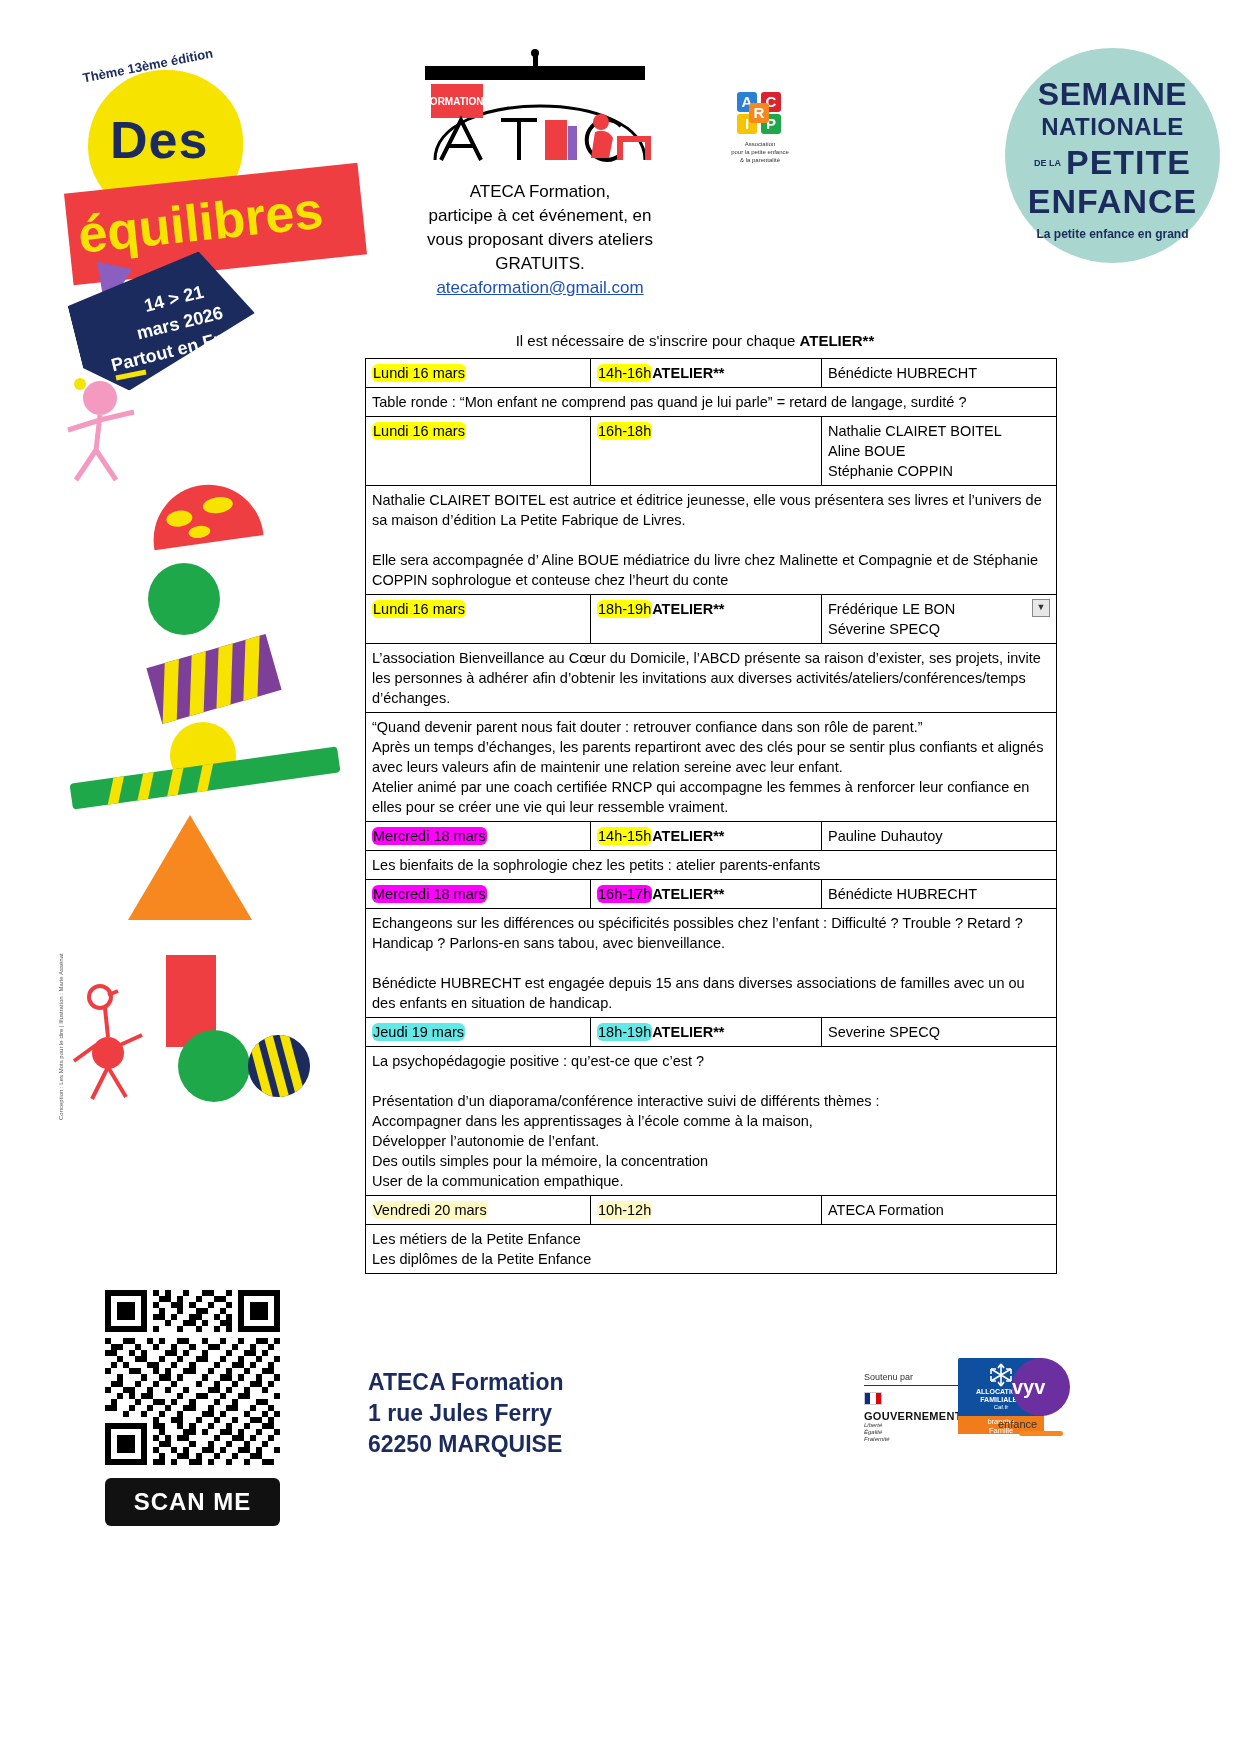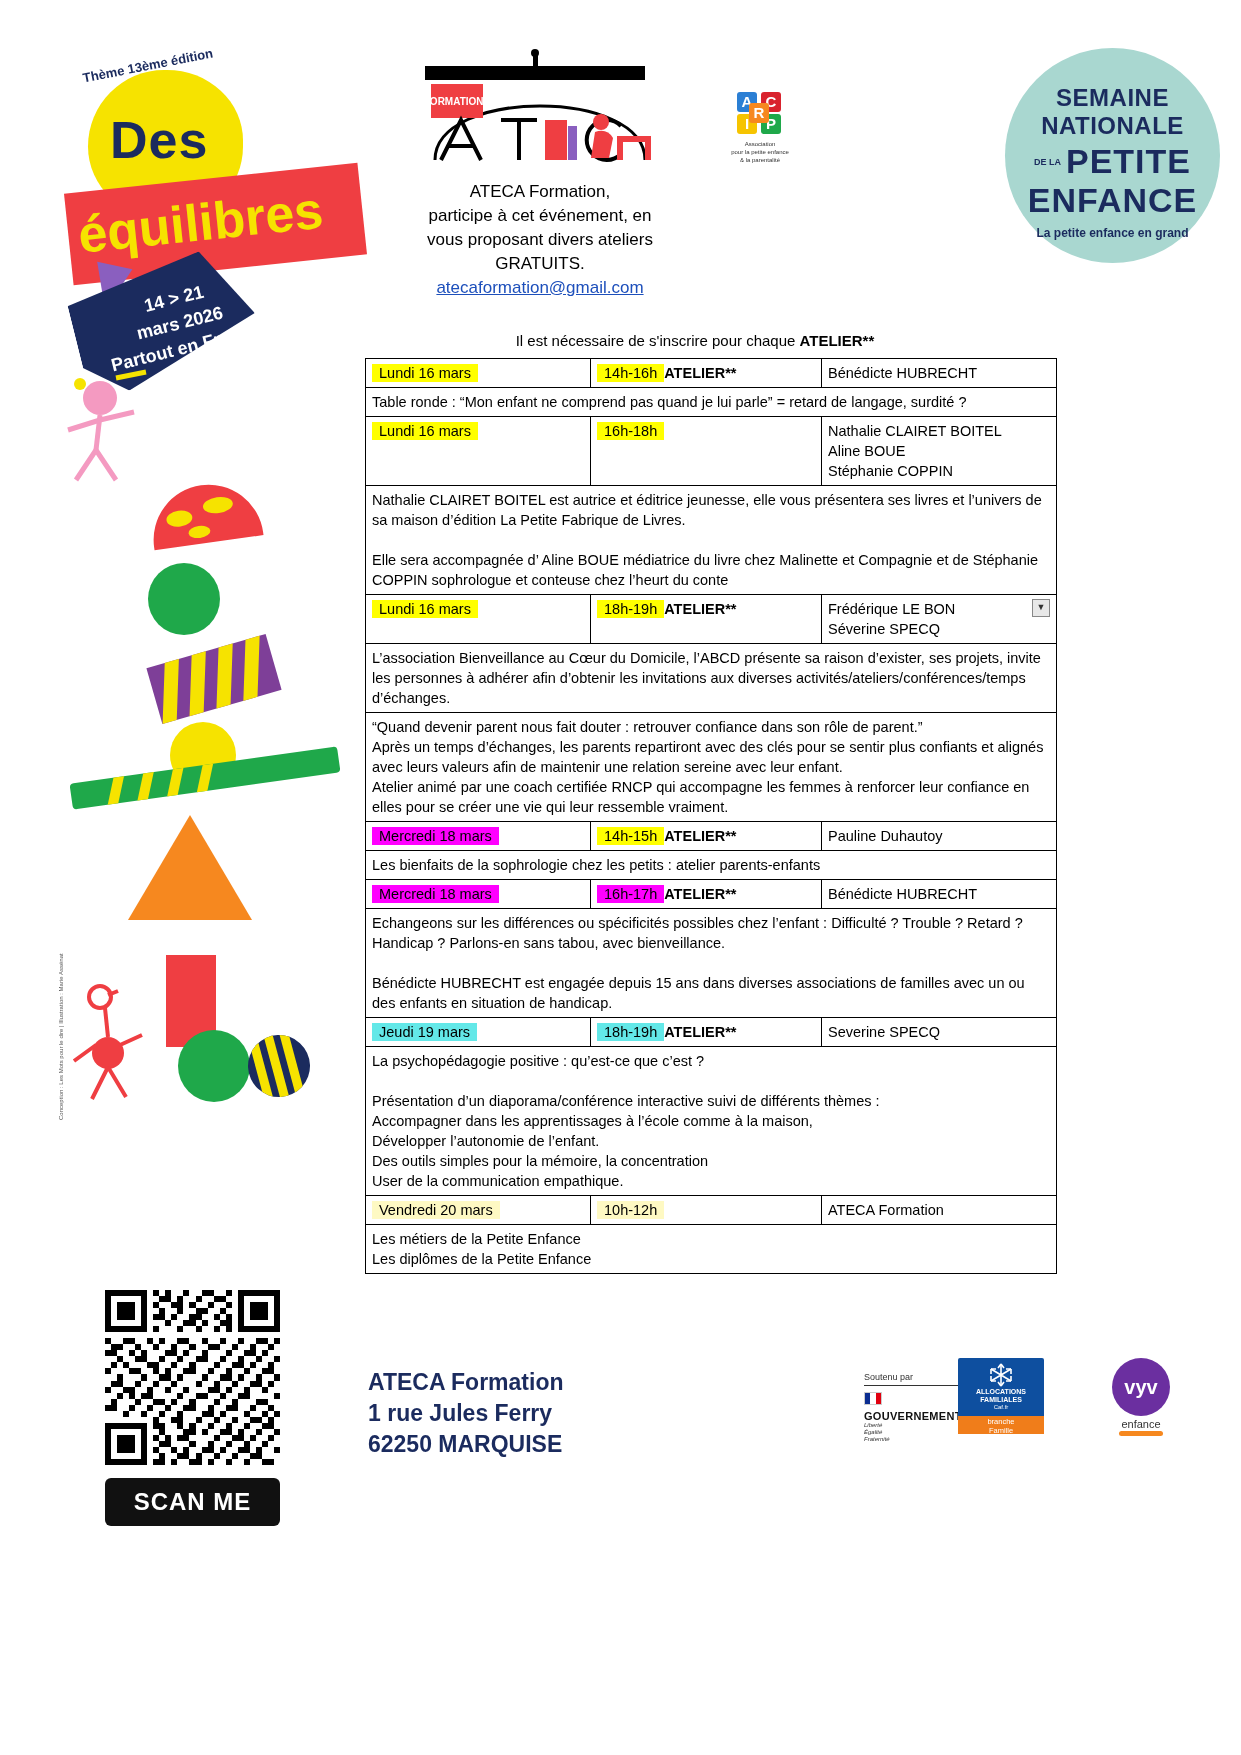--- a/index.html
+++ b/index.html
@@ -117,21 +117,21 @@
   .asso-logo{position:absolute;left:715px;top:92px;width:90px;height:84px;text-align:center;}
   .asso-dots{position:relative;width:46px;height:44px;margin:0 auto;}
   .asso-dots span{position:absolute;font-size:15px;font-weight:bold;color:#fff;width:20px;height:20px;line-height:20px;text-align:center;border-radius:3px;}
   .asso-cap{font-size:6px;color:#333;line-height:8px;margin-top:4px;}
   .asso-sub{font-size:6px;color:#333;line-height:8px;}
 
   .snpe{
     position:absolute;left:1005px;top:48px;width:215px;height:215px;
     background:#a9d7d0;border-radius:50%;text-align:center;
   }
-  .snpe .l1{font-size:24px;font-weight:bold;color:#1b2b5e;letter-spacing:0.5px;margin-top:36px;}
+  .snpe .l1{font-size:32px;font-weight:bold;color:#1b2b5e;letter-spacing:0.5px;margin-top:28px;}
   .snpe .l2{font-size:24px;font-weight:bold;color:#1b2b5e;letter-spacing:0.5px;}
   .snpe .l3row{display:flex;align-items:center;justify-content:center;gap:5px;margin-top:2px;}
   .snpe .dela{font-size:9px;font-weight:bold;color:#1b2b5e;line-height:10px;text-align:left;}
   .snpe .petite{font-size:34px;font-weight:bold;color:#1b2b5e;letter-spacing:1px;}
   .snpe .enfance{font-size:34px;font-weight:bold;color:#1b2b5e;letter-spacing:1px;}
   .snpe .tag{font-size:12px;font-weight:bold;color:#1b2b5e;margin-top:6px;}
 
   
   .table-note{
     position:absolute;left:365px;top:332px;width:660px;text-align:center;
@@ -143,21 +143,21 @@
     border-collapse:collapse;table-layout:fixed;
   }
   table.sched td{
     border:1px solid #000;
     font-size:14.5px;line-height:20px;
     padding:4px 6px;vertical-align:top;
   }
   .c-date{width:212px;}
   .c-time{width:218px;}
   .c-name{width:222px;}
-  .hl{padding:1px 7px;font-weight:normal;}
+  .hl{padding:1px 1px;font-weight:normal;border-radius:6px;}
   .hl-yellow{background:#ffff00;}
   .hl-green{background:#7df07d;}
   .hl-magenta{background:#ff00ff;}
   .hl-cyan{background:#63e8e8;}
   .hl-lgreen{background:#fef9c3;}
   .atelier{font-weight:bold;}
   .desc{white-space:pre-line;}
   .dropdown-arrow{
     float:right;width:16px;height:16px;border:1px solid #888;background:#e8e8e8;
     font-size:9px;line-height:14px;text-align:center;color:#333;
@@ -175,21 +175,21 @@
   .flagbar{width:16px;height:11px;display:inline-block;margin-bottom:3px;
     background:linear-gradient(to right,#0b2d91 0 33%,#fff 33% 66%,#e1000f 66% 100%);border:0.5px solid #ccc;}
   .caf{
     position:absolute;left:958px;top:1358px;width:86px;height:72px;
     background:#0e4f9f;color:#fff;text-align:center;border-radius:2px;
   }
   .caf .t1{font-size:7px;font-weight:bold;margin-top:30px;line-height:8px;}
   .caf .t2{font-size:6px;line-height:7px;}
   .caf-orange{position:absolute;left:958px;top:1416px;width:86px;height:18px;background:#f07d1a;color:#fff;font-size:7.5px;text-align:center;line-height:9px;padding-top:1px;box-sizing:border-box;}
   .vyv{
-    position:absolute;left:1098px;top:1358px;width:86px;height:76px;text-align:center;
+    position:absolute;left:998px;top:1358px;width:86px;height:76px;
   }
   .vyv .circle{width:58px;height:58px;border-radius:50%;background:#6b2fa0;color:#fff;
     font-size:20px;font-weight:bold;line-height:58px;margin:0 auto;}
   .vyv .lbl{font-size:11px;color:#333;margin-top:2px;}
   .vyv .swoosh{width:44px;height:5px;background:#f6881f;border-radius:3px;margin:1px auto 0;}
 </style>
 </head>
 <body>
 
 <div class="page">

